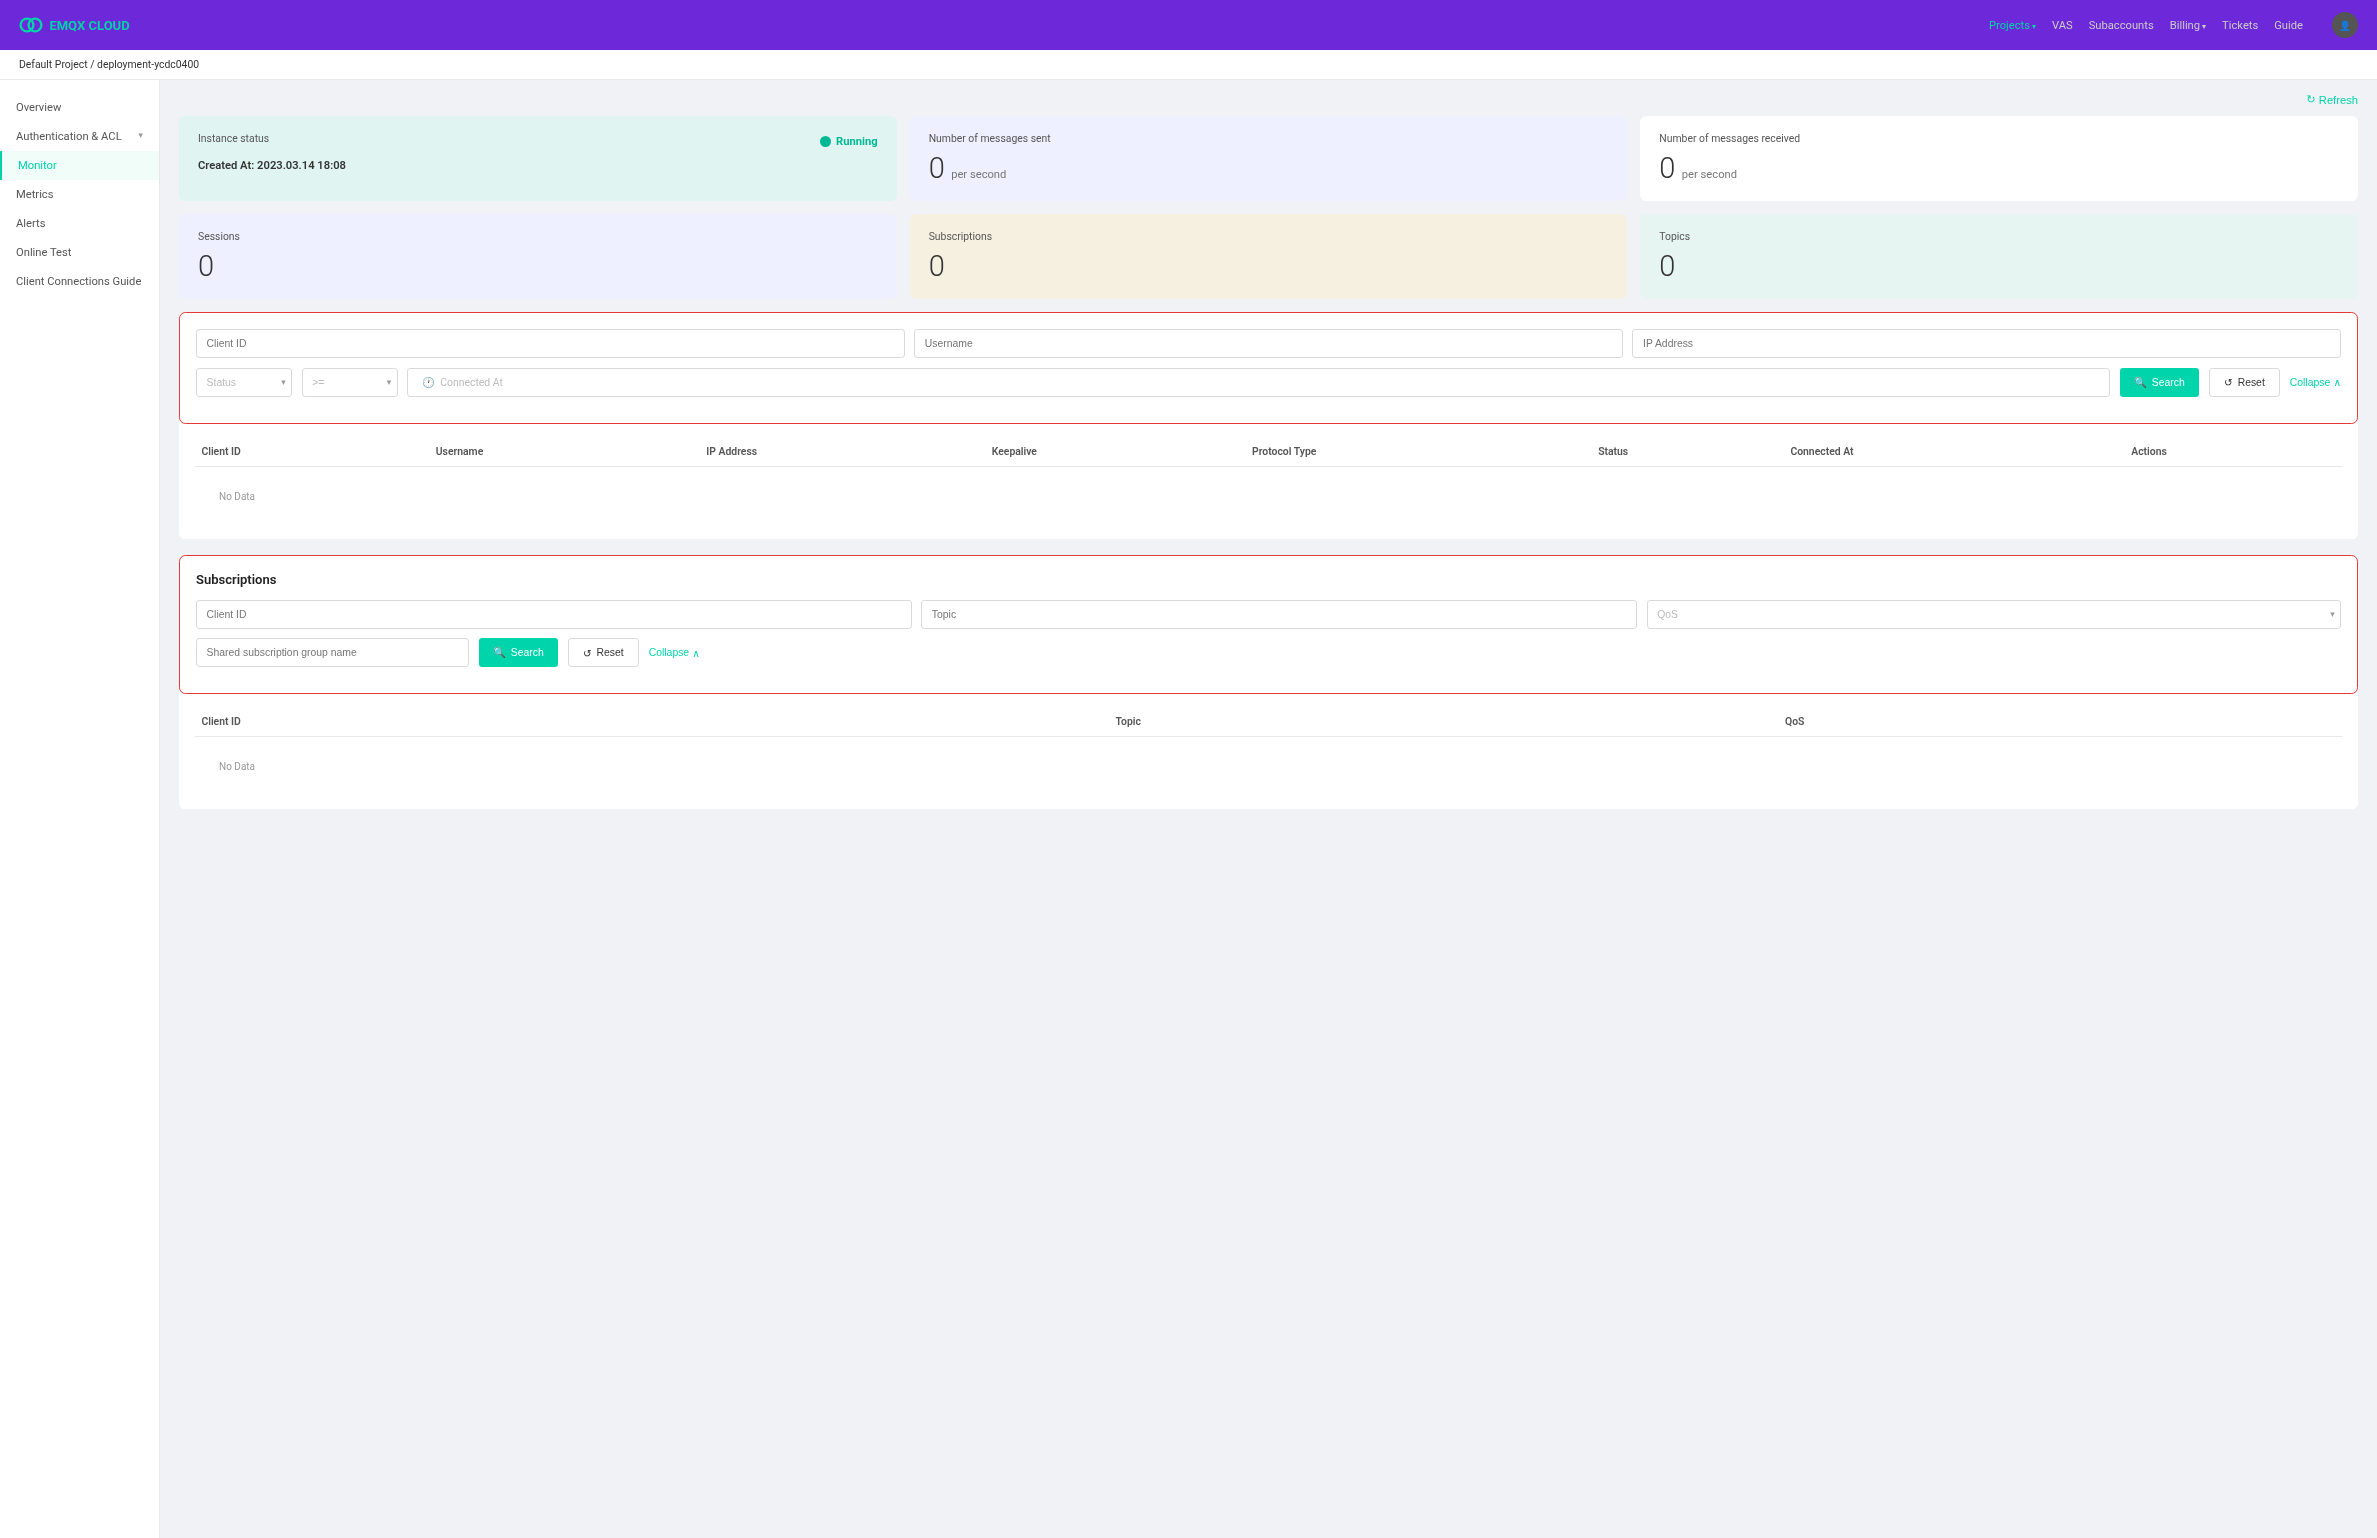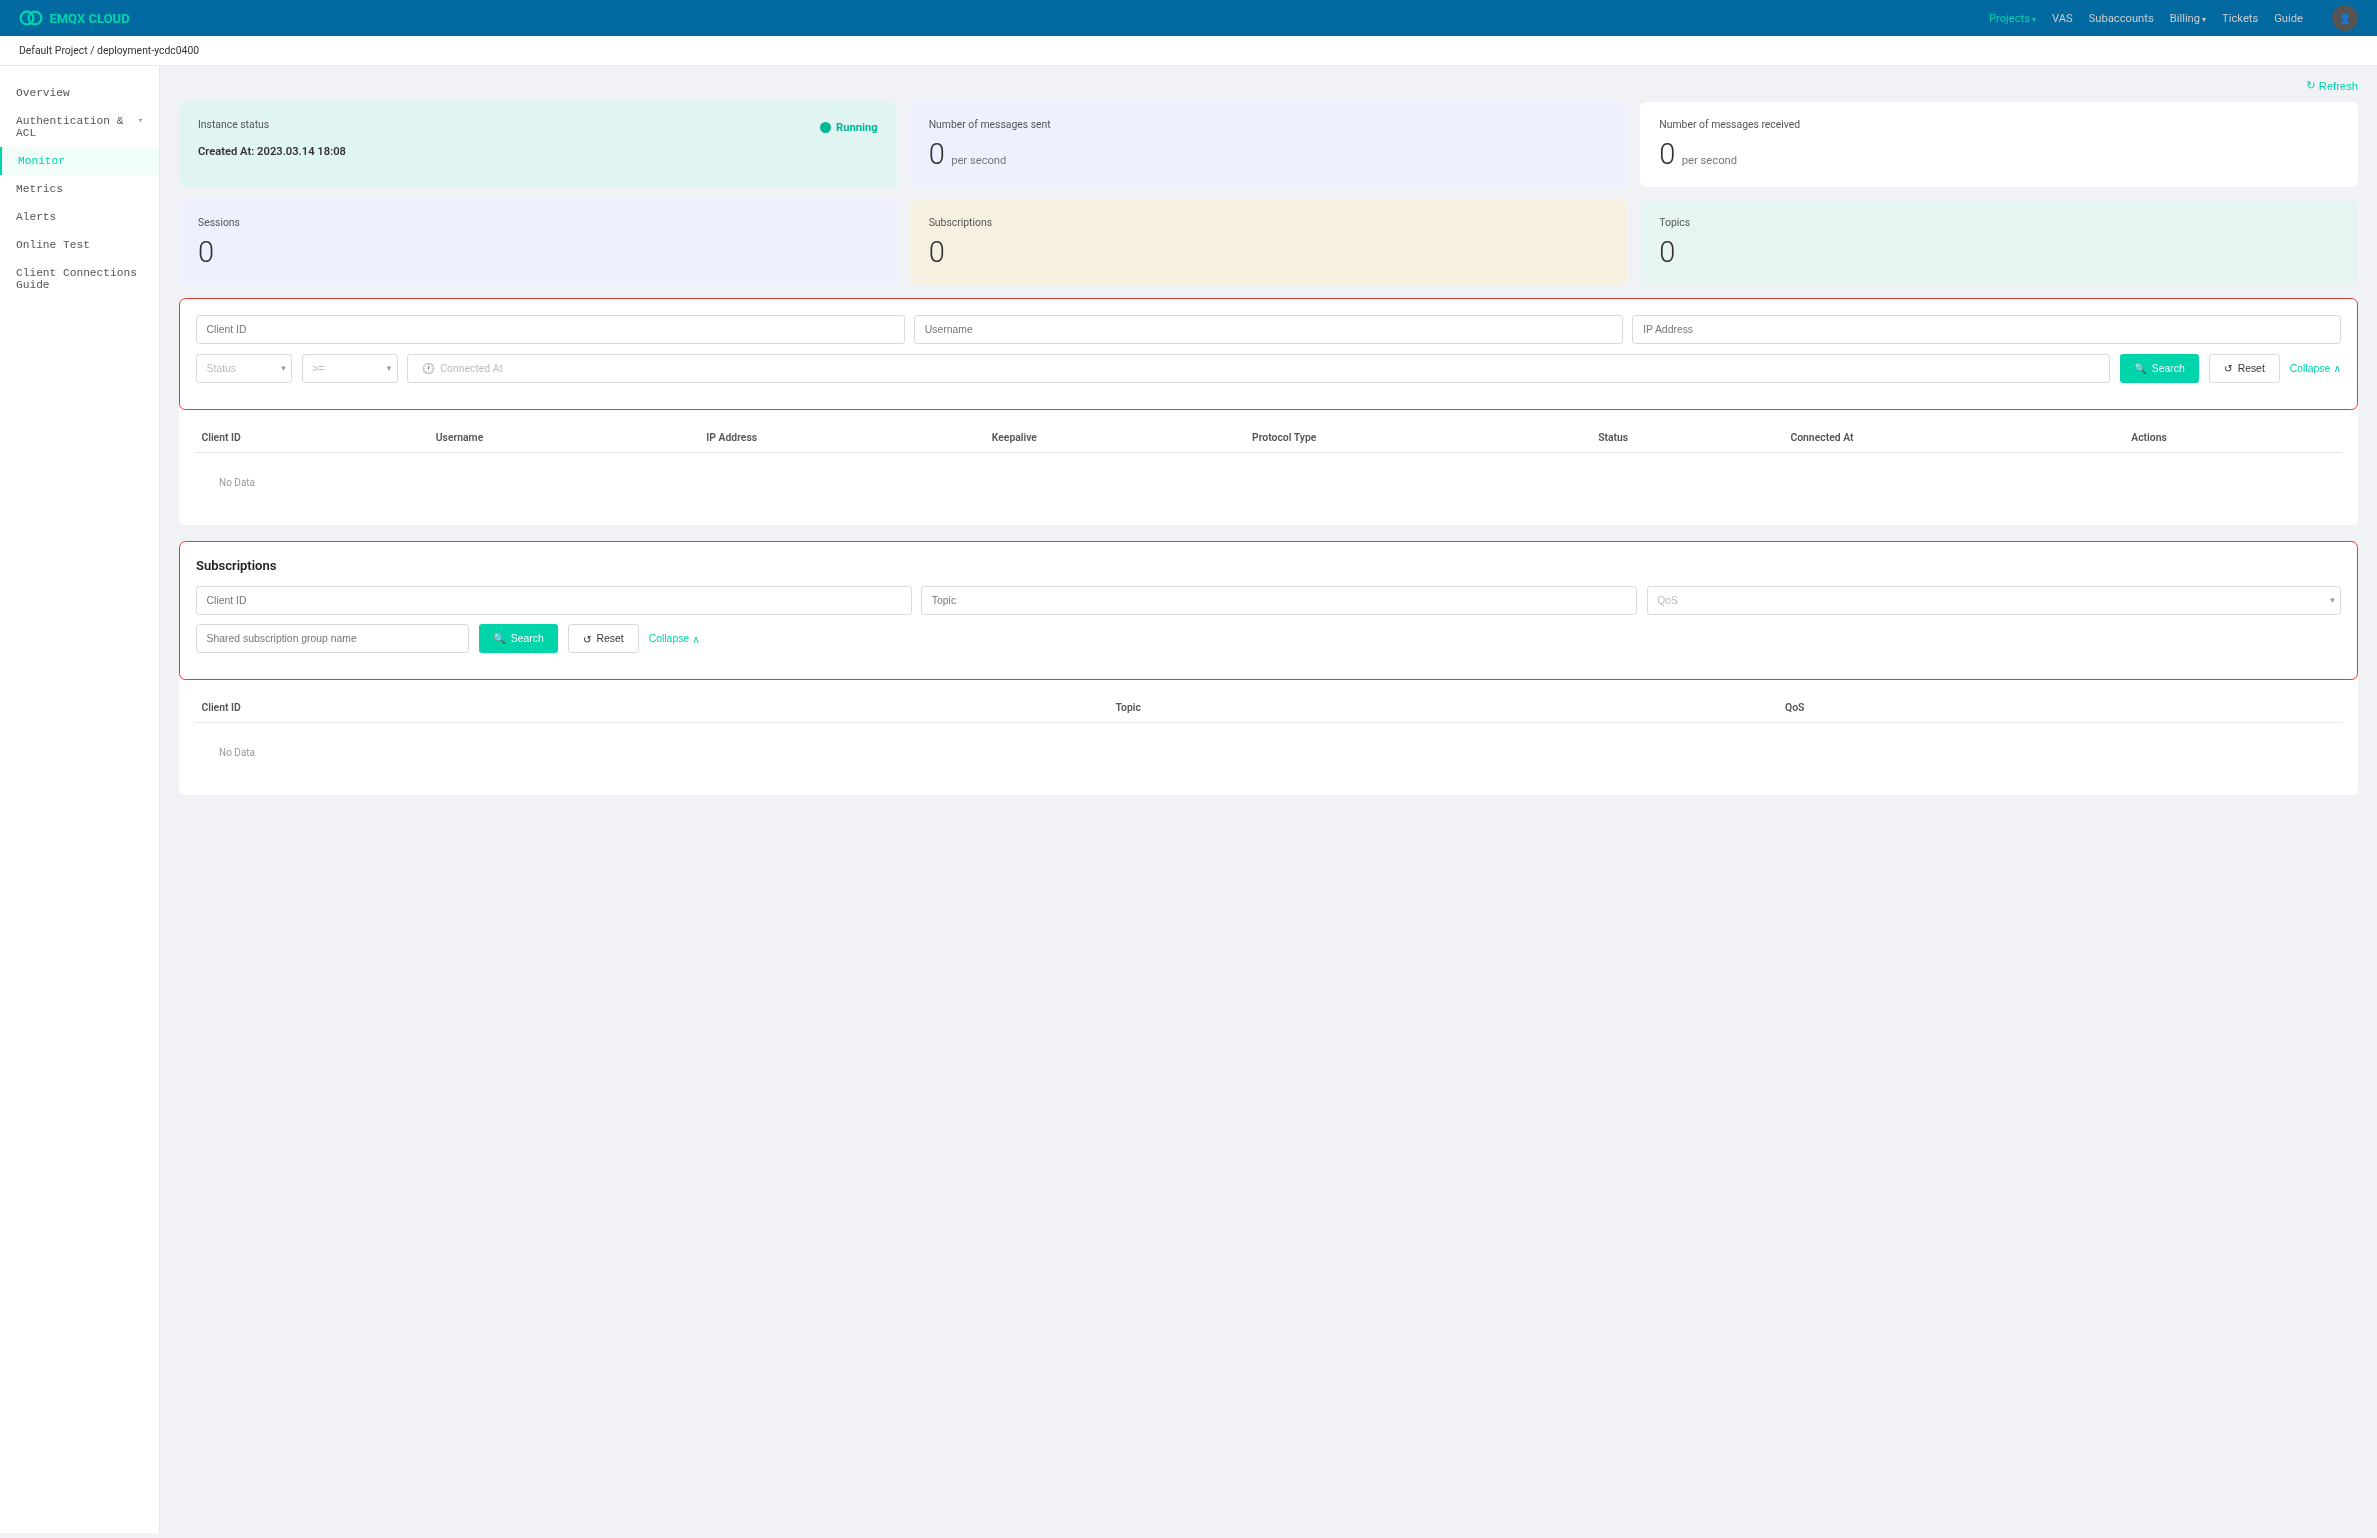--- a/index.html
+++ b/index.html
@@ -1,24 +1,24 @@
 <!DOCTYPE html>
 <html style="font-size:13px"><head>
   <meta charset="utf-8">
   <style>
     * { box-sizing: border-box; margin: 0; padding: 0; }
     body { font-family: -apple-system, BlinkMacSystemFont, 'Segoe UI', Roboto, sans-serif; background: #f0f2f5; font-size: 11.2px; color: #333; }
 
     
     .topnav {
-      background: #0369a1;
+      background: #6d28d9;
       display: flex;
       align-items: center;
       padding: 0 19px;
-      height: 36px;
+      height: 50px;
       color: #fff;
     }
     .topnav-logo {
       display: flex;
       align-items: center;
       gap: 6.4px;
       font-weight: 700;
       font-size: 13px;
       color: #00d4aa;
       margin-right: auto;
@@ -70,21 +70,20 @@
       flex-shrink: 0;
     }
     .sidebar-item {
       padding: 8px 16px;
       cursor: pointer;
       color: #555;
       font-size: 11.2px;
       display: flex;
       align-items: flex-start;
       gap: 6.4px;
-      font-family: Liberation Mono, monospace;
     }
     .sidebar-item.active {
       color: #00d4aa;
       border-left: 2.4px solid #00d4aa;
       background: #f0fdf9;
     }
     .sidebar-item.has-arrow::after { content: ' ▾'; margin-left: auto; font-size: 8.8px; color: #999; }
 
     
     .main {

